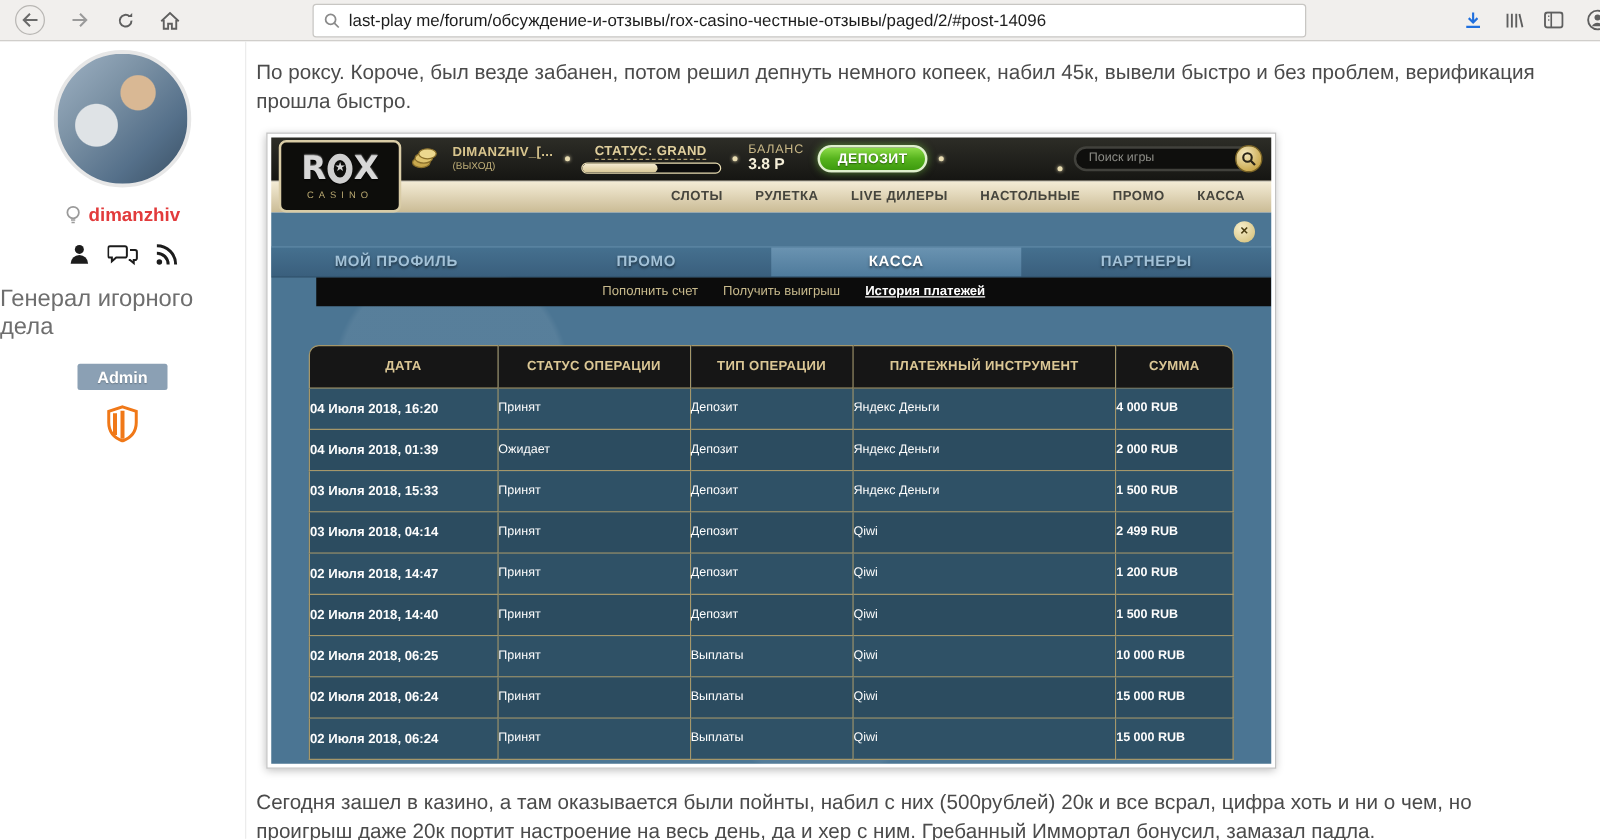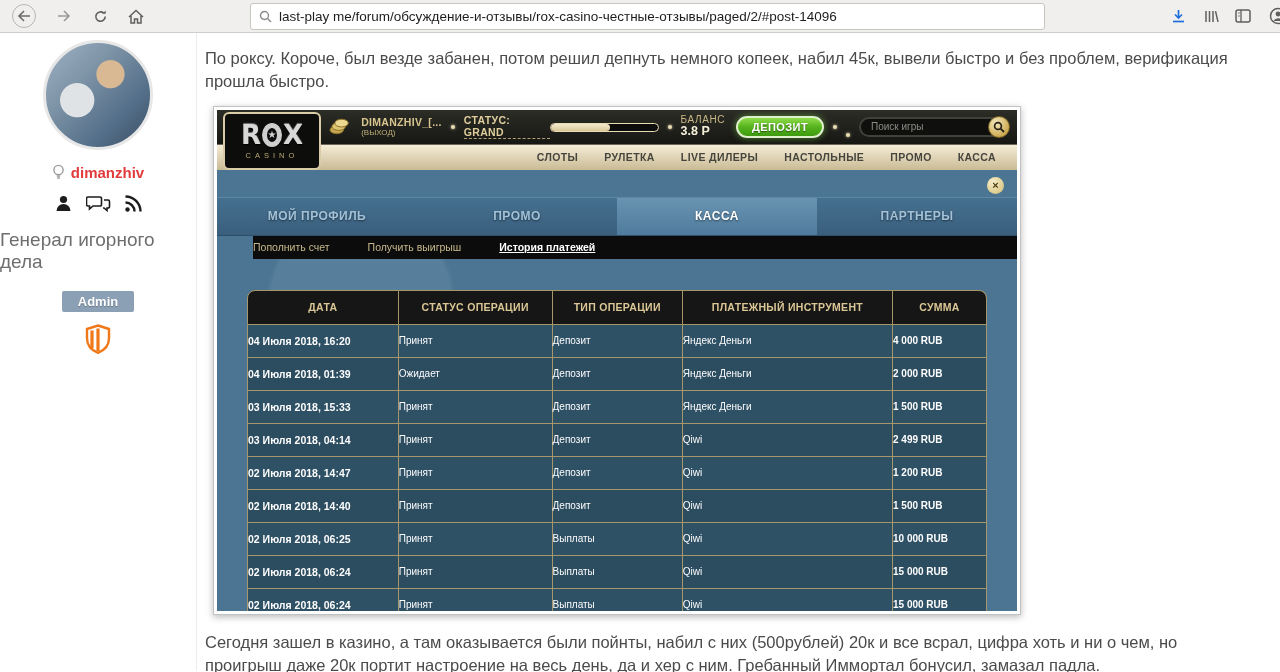--- a/index.html
+++ b/index.html
@@ -56,21 +56,21 @@
   .logo-o { width:20px; height:24px; border:5px solid #cfcfcf; border-radius:50%; display:flex;
     align-items:center; justify-content:center; box-shadow:0 1px 1px #000; }
   .logo-o span { font-family:"DejaVu Sans", sans-serif; font-size:10px; color:#d4d4d4; line-height:1; }
   .logo-sub { font-size:7.5px; letter-spacing:4px; color:#b9a871; margin-top:3px; }
 
   .cas-user-row { position:absolute; left:112px; right:8px; top:0; height:34px; display:flex;
     align-items:center; gap:9px; }
   .uname { font-size:10.5px; font-weight:bold; color:#d8c58e; letter-spacing:.3px; line-height:1.15; }
   .ulogout { font-size:8px; color:#bfae78; cursor:pointer; }
   .dot { width:4px; height:4px; border-radius:50%; background:#e9ddb2; box-shadow:0 0 3px #e9ddb2; flex:none; }
-  .status-blk { display:flex; flex-direction:row; align-items:center; }
+  .status-blk { display:flex; flex-direction:column; align-items:center; }
   .status-label { font-size:10.5px; font-weight:bold; color:#e0cf9d; border-bottom:1px dashed #b3a273;
     letter-spacing:.3px; }
   .pbar { margin-top:2px; width:112px; height:9px; background:#0c0c0c; border:1px solid #e8dcb2;
     border-radius:5px; overflow:hidden; }
   .pfill { height:100%; background:linear-gradient(#f4ead0,#d9c896); border-radius:4px; }
   .bal-blk { text-align:left; line-height:1.1; }
   .bal-label { font-size:10px; color:#c9b887; letter-spacing:.6px; }
   .bal-value { font-size:12.5px; font-weight:bold; color:#f5efd9; }
   .deposit-btn { margin-left:2px; padding:3px 14px; border-radius:12px; border:2px solid #dff0cc;
     background:linear-gradient(#8edd4a 0%, #56b31d 50%, #3d9a0e 100%); color:#fff; font-weight:bold;
@@ -96,28 +96,28 @@
   
   .cas-modal { height:441px; position:relative; overflow:hidden;
     background:
       radial-gradient(circle at 18% 30%, rgba(255,255,255,.07) 0 90px, rgba(255,255,255,0) 95px),
       radial-gradient(circle at 80% 60%, rgba(0,0,0,.10) 0 110px, rgba(0,0,0,0) 115px),
       radial-gradient(circle at 55% 85%, rgba(255,255,255,.05) 0 80px, rgba(255,255,255,0) 85px),
       #4b7593; }
   .close-btn { position:absolute; top:7px; right:13px; width:17px; height:17px; border-radius:50%;
     background:radial-gradient(circle at 35% 30%, #f6eecb, #d9c684 80%); color:#4a3d12; font-size:11px;
     font-weight:bold; line-height:17px; text-align:center; cursor:pointer; z-index:5; }
-  .cas-tabs { margin-top:27px; height:39px; display:flex; background:linear-gradient(#45708f,#3a5f7d);
+  .cas-tabs { margin-top:27px; height:25px; display:flex; background:linear-gradient(#45708f,#3a5f7d);
     border-top:1px solid #5d87a5; border-bottom:1px solid #2e4f69; }
   .cas-tab { flex:1; display:flex; align-items:center; justify-content:center; font-size:12px;
     font-weight:bold; color:#a3c2d8; letter-spacing:.5px; text-shadow:0 1px 2px rgba(0,0,0,.5);
     cursor:pointer; }
   .cas-tab.active { background:linear-gradient(#6a93b1,#4f7b9c); color:#fff; }
-  .cas-subtabs { height:23px; background:#0c0c0c; display:flex; align-items:center; justify-content:flex-start;
-    gap:38px;margin-left:36px; }
+  .cas-subtabs { height:23px; background:#0c0c0c; display:flex; align-items:center; justify-content:center;
+    gap:20px;margin-left:36px; }
   .cas-subtab { font-size:10.5px; color:#c7b98c; cursor:pointer; }
   .cas-subtab.active { color:#fff; font-weight:bold; text-decoration:underline; }
 
   
   .pay-table { width:740px; margin:31px auto 0; border-collapse:separate; border-spacing:0; }
   .pay-table th { height:35px; background:#161616; color:#dbc795; font-size:10.5px; font-weight:bold;
     letter-spacing:.3px; border-right:1px solid #a5976a; border-bottom:1px solid #a5976a;
     border-top:1px solid #a5976a; }
   .pay-table th:first-child { border-left:1px solid #a5976a; border-top-left-radius:8px; }
   .pay-table th:last-child { border-top-right-radius:8px; }

